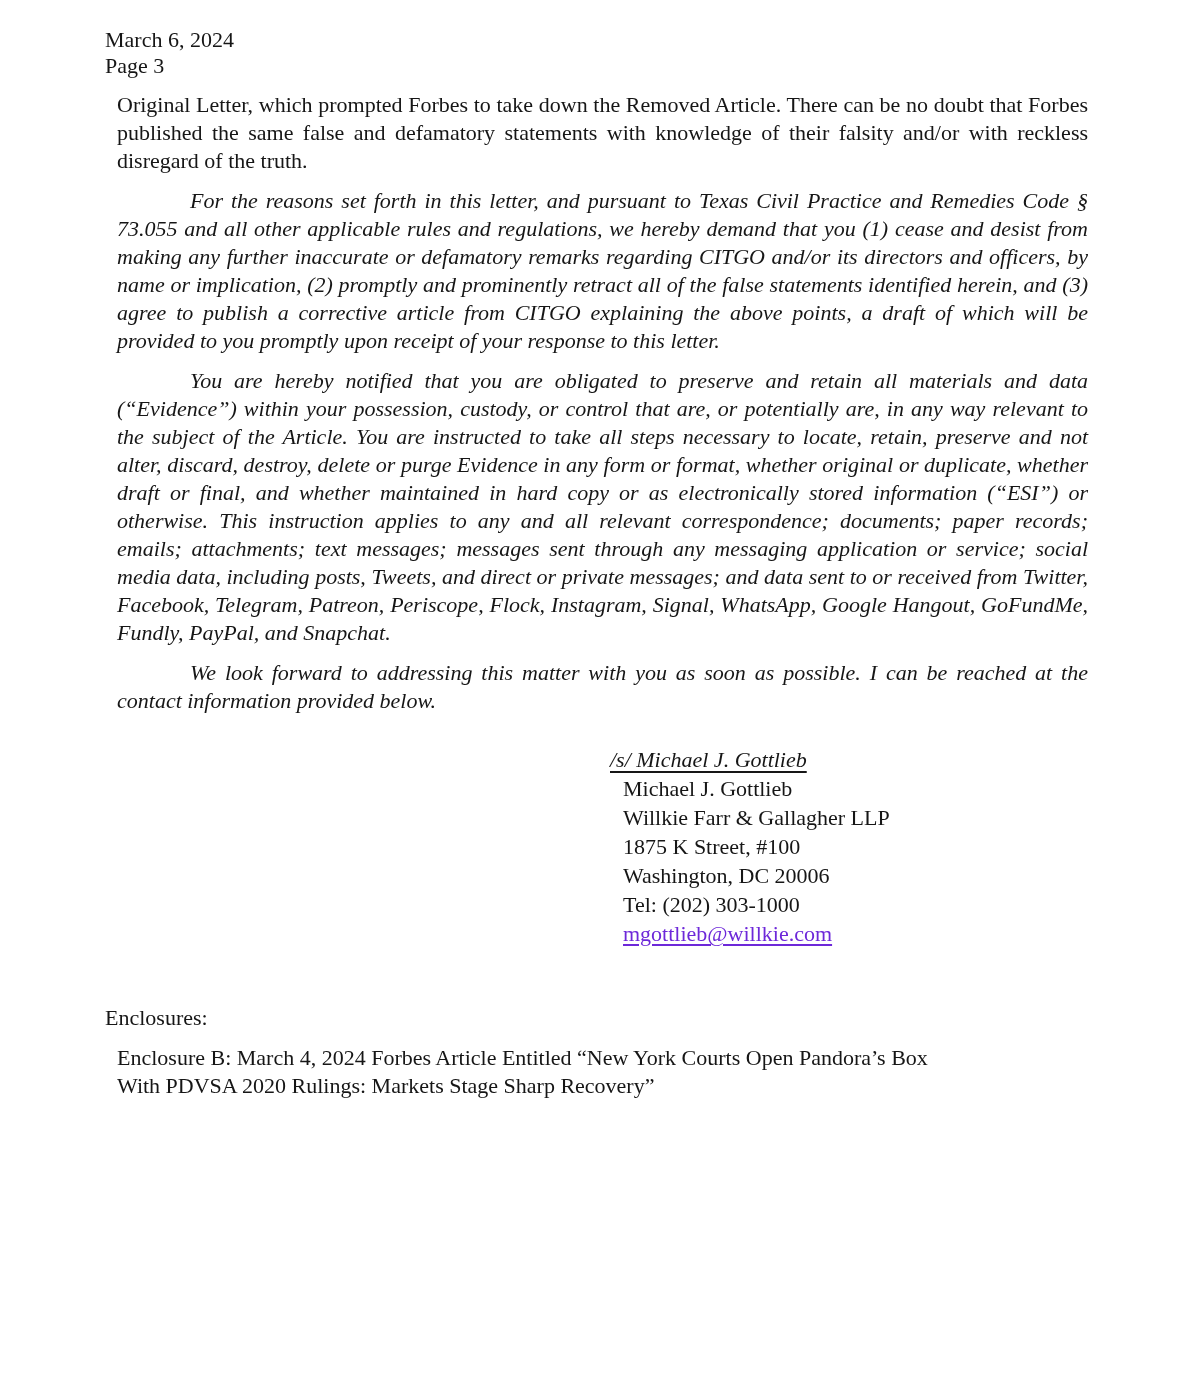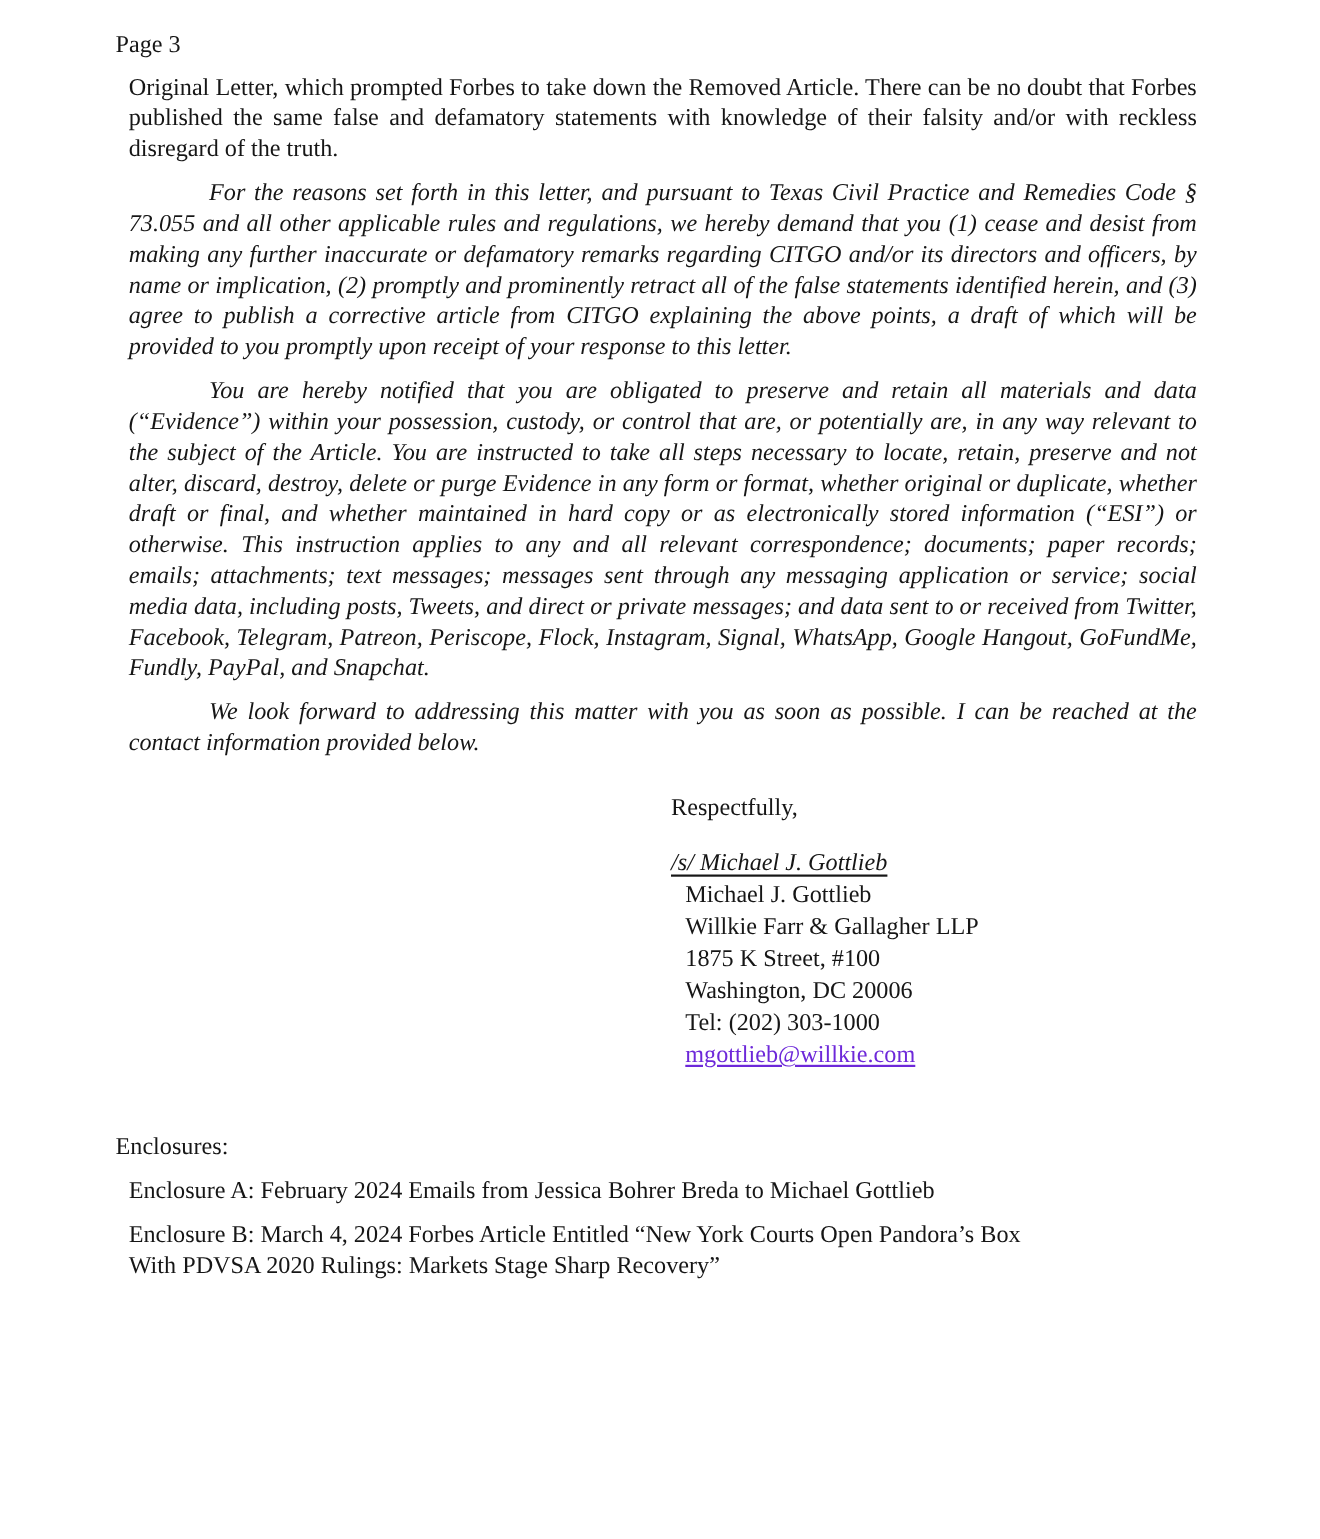--- a/index.html
+++ b/index.html
@@ -55,44 +55,43 @@
   .enc-b { margin-top: 19px; }
   .enc-c { margin-top: 9px; }
   .case-italic { font-style: italic; }
 </style>
 </head>
 <body>
 
 <div class="page">
 
   <div class="header">
+    <div>March 6, 2024</div>
     <div>Page 3</div>
   </div>
 
   <p class="body-para p1">Original Letter, which prompted Forbes to take down the Removed Article.  There can be no doubt that Forbes published the same false and defamatory statements with knowledge of their falsity and/or with reckless disregard of the truth.</p>
 
   <p class="body-para indent p2">For the reasons set forth in this letter, and pursuant to Texas Civil Practice and Remedies Code § 73.055 and all other applicable rules and regulations, we hereby demand that you (1) cease and desist from making any further inaccurate or defamatory remarks regarding CITGO and/or its directors and officers, by name or implication, (2) promptly and prominently retract all of the false statements identified herein, and (3) agree to publish a corrective article from CITGO explaining the above points, a draft of which will be provided to you promptly upon receipt of your response to this letter.</p>
 
   <p class="body-para indent p3">You are hereby notified that you are obligated to preserve and retain all materials and data (“Evidence”) within your possession, custody, or control that are, or potentially are, in any way relevant to the subject of the Article.  You are instructed to take all steps necessary to locate, retain, preserve and not alter, discard, destroy, delete or purge Evidence in any form or format, whether original or duplicate, whether draft or final, and whether maintained in hard copy or as electronically stored information (“ESI”) or otherwise.  This instruction applies to any and all relevant correspondence; documents; paper records; emails; attachments; text messages; messages sent through any messaging application or service; social media data, including posts, Tweets, and direct or private messages; and data sent to or received from Twitter, Facebook, Telegram, Patreon, Periscope, Flock, Instagram, Signal, WhatsApp, Google Hangout, GoFundMe, Fundly, PayPal, and Snapchat.</p>
 
   <p class="body-para indent p4">We look forward to addressing this matter with you as soon as possible.  I can be reached at the contact information provided below.</p>
 
   <div class="signature">
-    <div>Respectfully,</div>
     <div class="conformed">/s/ Michael J. Gottlieb</div>
     <div class="addr-line">Michael J. Gottlieb</div>
     <div class="addr-line">Willkie Farr &amp; Gallagher LLP</div>
     <div class="addr-line">1875 K Street, #100</div>
     <div class="addr-line">Washington, DC 20006</div>
     <div class="addr-line">Tel: (202) 303-1000</div>
     <div class="addr-line">
       <a class="email-link">mgottlieb@willkie.com</a>
     </div>
   </div>
 
   <div class="enclosures-label">Enclosures:</div>
 
-  <p class="body-para enc-item enc-a">Enclosure A: February 2024 Emails from Jessica Bohrer Breda to Michael Gottlieb</p>
 
   <p class="body-para enc-item enc-b"><span>Enclosure B: March 4, 2024 Forbes Article Entitled “New York Courts Open Pandora’s Box</span><br><span>With PDVSA 2020 Rulings: Markets Stage Sharp Recovery”</span></p>
 
 
 </div>
 
 </body></html>

